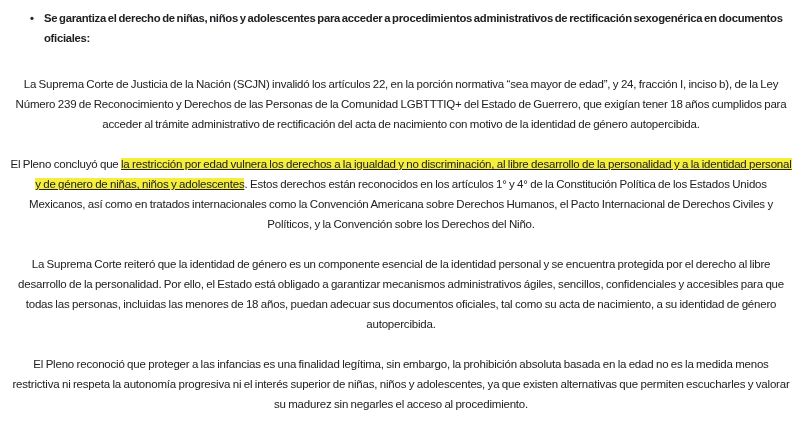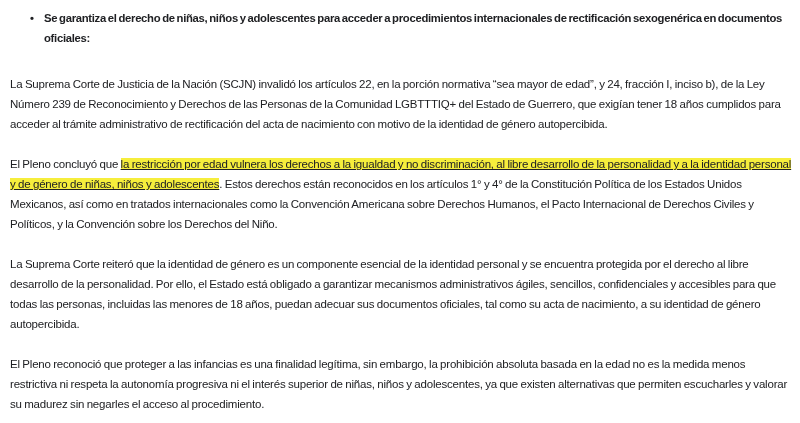--- a/index.html
+++ b/index.html
@@ -42,33 +42,34 @@
   .bullet-text {
     flex: 1 1 auto;
   }
   .para {
     font-size: 11.5px;
     line-height: 20px;
     letter-spacing: -0.2px;
     word-spacing: -0.5px;
     margin-bottom: 20px;
     color: var(--text-color);
+    text-align: center;
   }
   .para span.hl {
     background-color: var(--hl-color);
     text-decoration: underline;
   }
 </style>
 </head>
 <body>
 
 <div class="doc">
   <div class="bullet-item">
     <span class="bullet-marker">•</span>
-    <span class="bullet-text">Se garantiza el derecho de niñas, niños y adolescentes para acceder a procedimientos internacionales de rectificación sexogenérica en documentos oficiales:</span>
+    <span class="bullet-text">Se garantiza el derecho de niñas, niños y adolescentes para acceder a procedimientos administrativos de rectificación sexogenérica en documentos oficiales:</span>
   </div>
   <div id="paragraphs">
       <p class="para"><span>La Suprema Corte de Justicia de la Nación (SCJN) invalidó los artículos 22, en la porción normativa “sea mayor de edad”, y 24, fracción I, inciso b), de la Ley Número 239 de Reconocimiento y Derechos de las Personas de la Comunidad LGBTTTIQ+ del Estado de Guerrero, que exigían tener 18 años cumplidos para acceder al trámite administrativo de rectificación del acta de nacimiento con motivo de la identidad de género autopercibida.</span></p>
       <p class="para"><span>El Pleno concluyó que </span><span class="hl">la restricción por edad vulnera los derechos a la igualdad y no discriminación, al libre desarrollo de la personalidad y a la identidad personal y de género de niñas, niños y adolescentes</span><span>. Estos derechos están reconocidos en los artículos 1° y 4° de la Constitución Política de los Estados Unidos Mexicanos, así como en tratados internacionales como la Convención Americana sobre Derechos Humanos, el Pacto Internacional de Derechos Civiles y Políticos, y la Convención sobre los Derechos del Niño.</span></p>
       <p class="para"><span>La Suprema Corte reiteró que la identidad de género es un componente esencial de la identidad personal y se encuentra protegida por el derecho al libre desarrollo de la personalidad. Por ello, el Estado está obligado a garantizar mecanismos administrativos ágiles, sencillos, confidenciales y accesibles para que todas las personas, incluidas las menores de 18 años, puedan adecuar sus documentos oficiales, tal como su acta de nacimiento, a su identidad de género autopercibida.</span></p>
       <p class="para"><span>El Pleno reconoció que proteger a las infancias es una finalidad legítima, sin embargo, la prohibición absoluta basada en la edad no es la medida menos restrictiva ni respeta la autonomía progresiva ni el interés superior de niñas, niños y adolescentes, ya que existen alternativas que permiten escucharles y valorar su madurez sin negarles el acceso al procedimiento.</span></p>
     </div>
 </div>
 
 </body></html>

